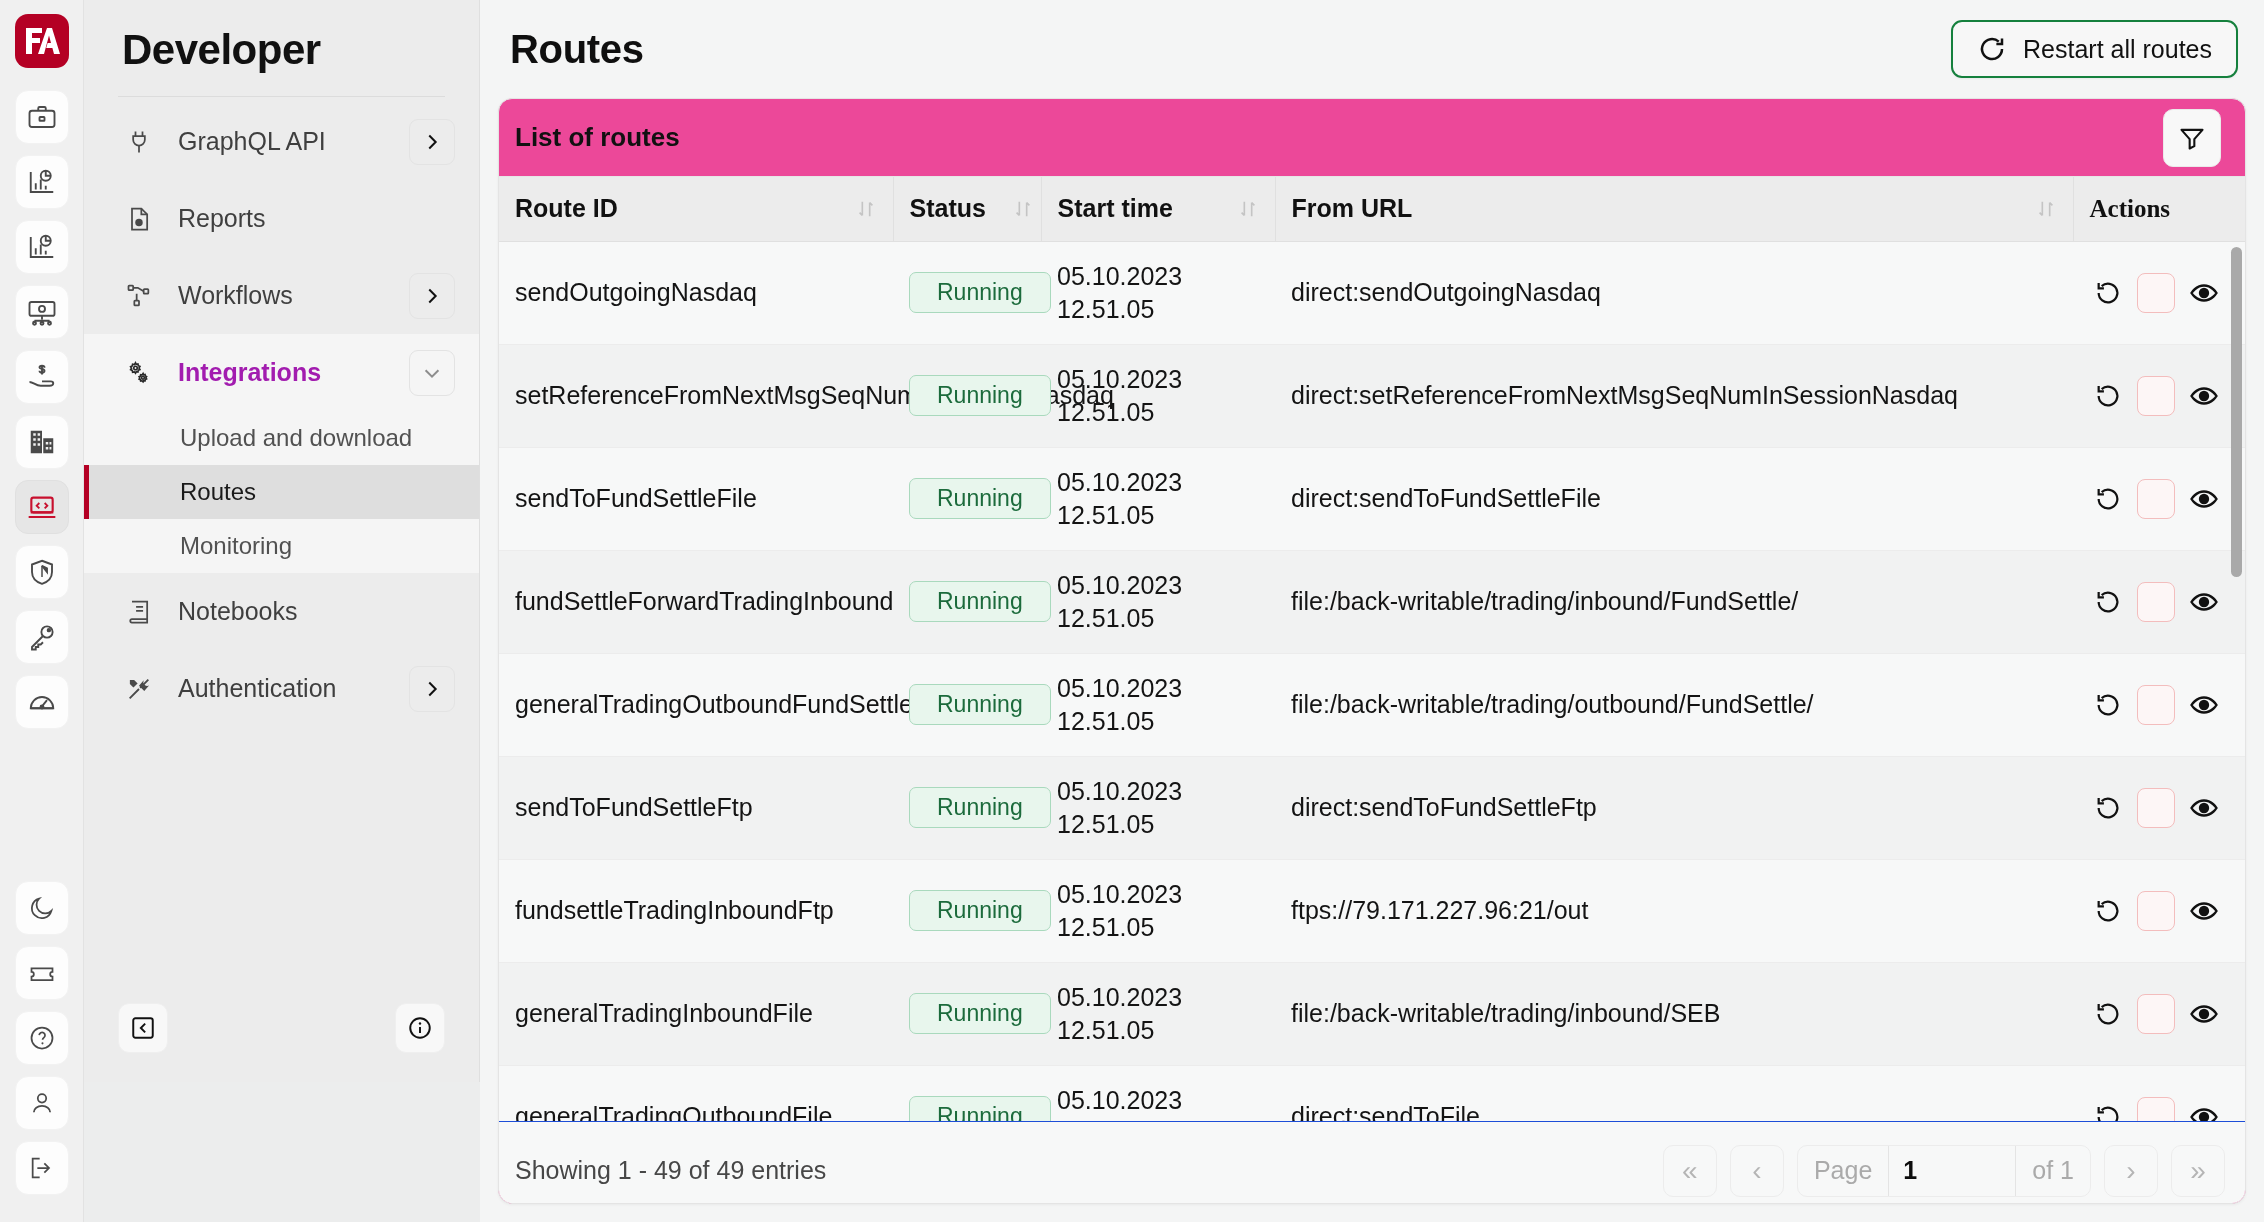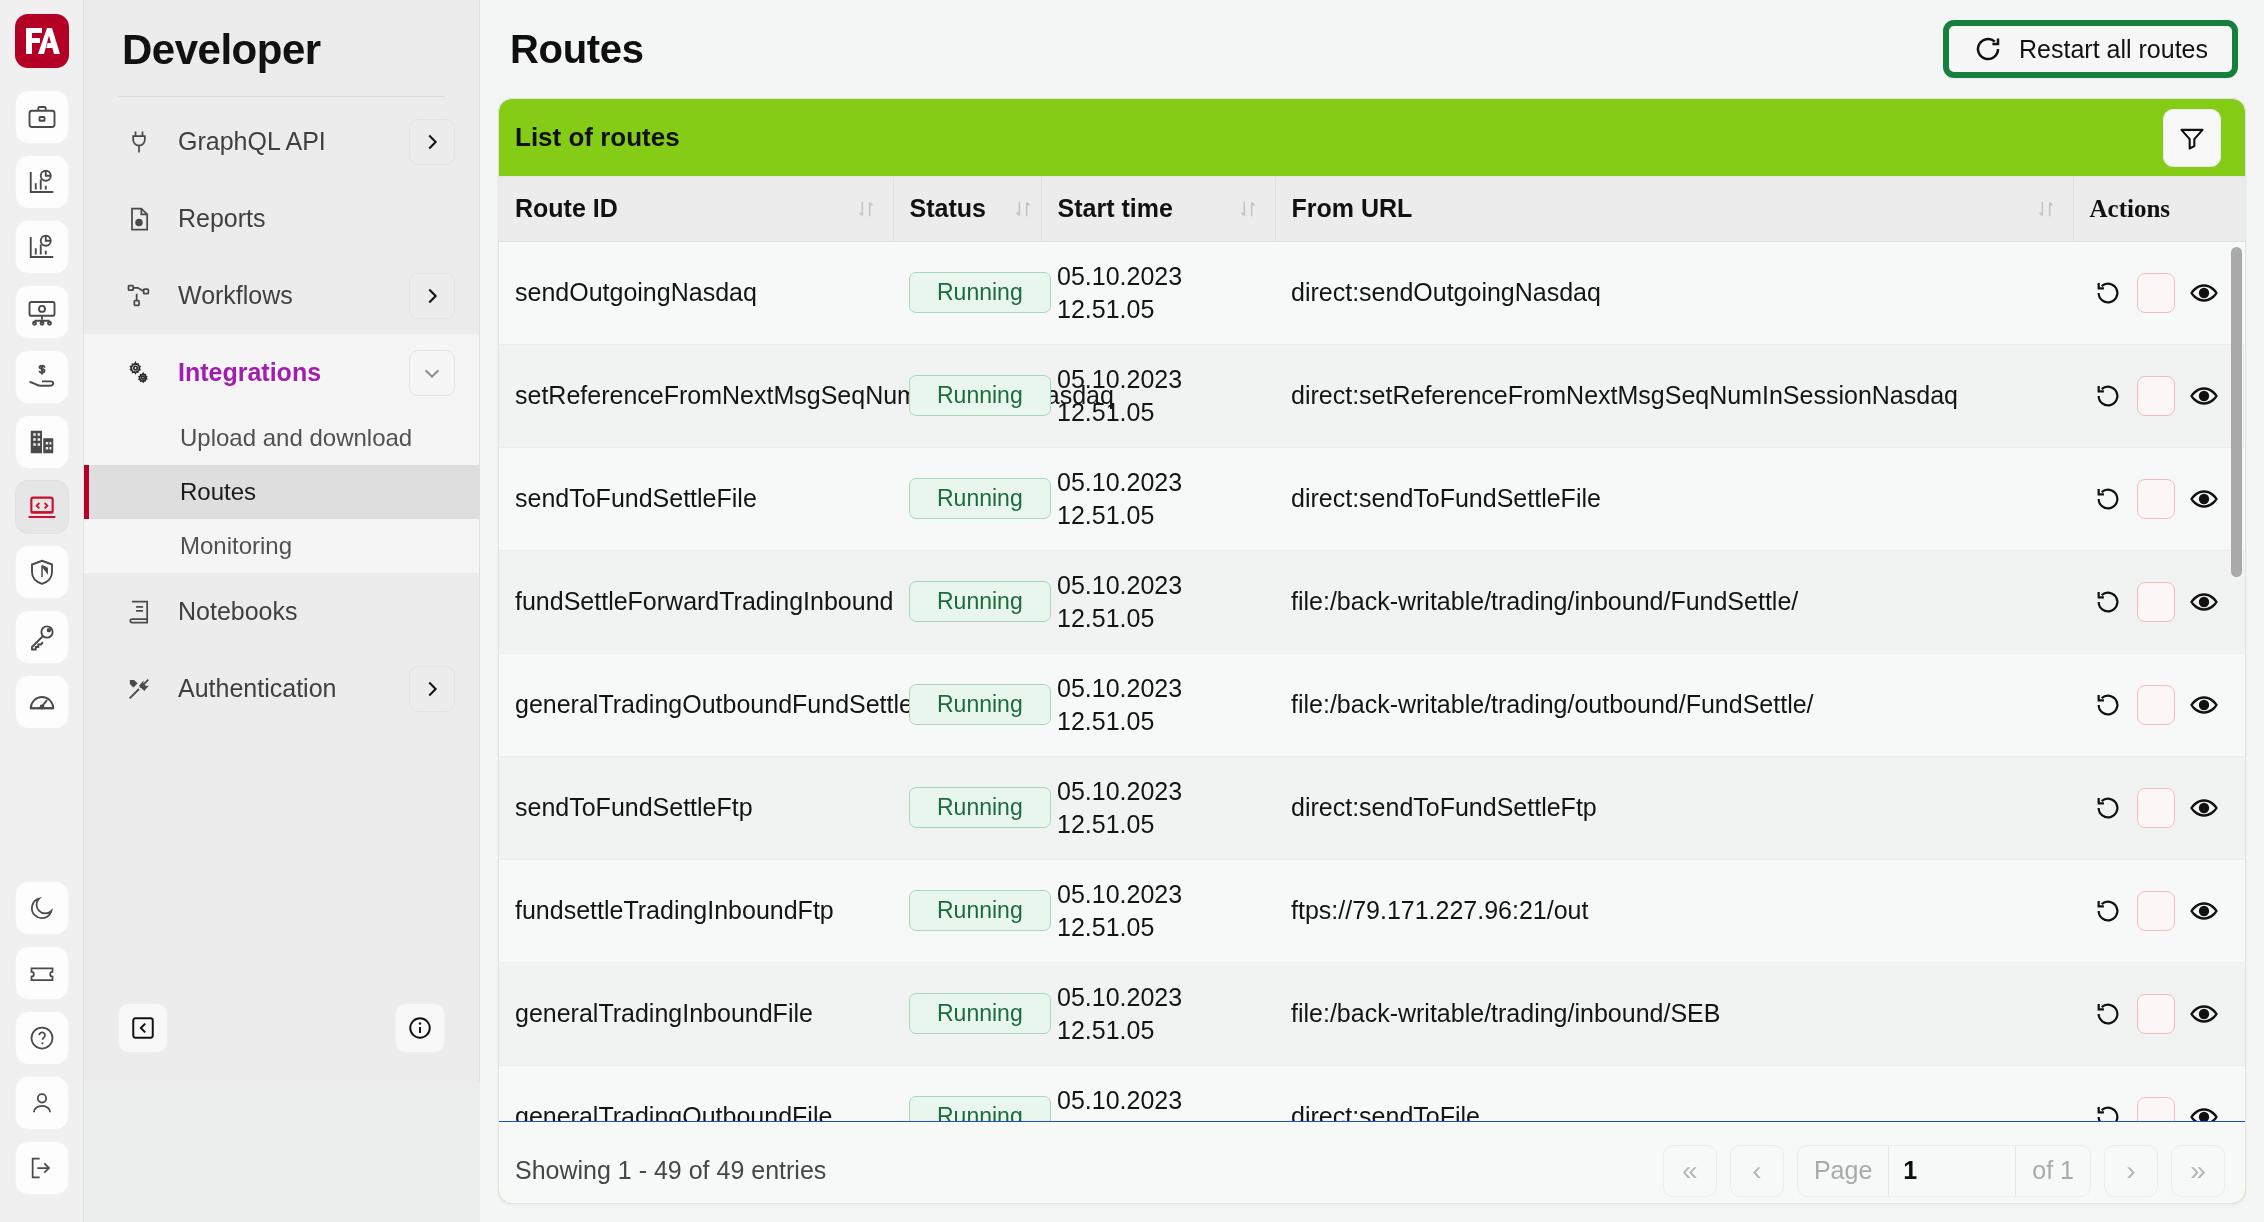--- a/index.html
+++ b/index.html
@@ -97,29 +97,29 @@
   }
   .topbar {
     height: 98px; flex: 0 0 98px;
     display: flex; align-items: center; justify-content: space-between;
     padding: 0 8px 0 12px;
   }
   .page-title { font-size: 40px; font-weight: 700; color: #0f0f0f; letter-spacing: -0.3px; }
   .restart-btn {
     display: flex; align-items: center; gap: 16px;
     height: 58px; padding: 0 24px;
-    background: #f7f7f7; border: 6px solid #15803d; border-radius: 11px;
+    background: #f7f7f7; border: 2px solid #15803d; border-radius: 11px;
     font-size: 25px; color: #111;
     box-shadow: 0 1px 2px rgba(0,0,0,.05);
     text-align: center;
   }
 
   .card {
     flex: 1 1 auto;
-    background: #84cc16;
+    background: #ec4899;
     border: 1px solid #e4e4e4;
     border-radius: 14px;
     display: flex; flex-direction: column;
     overflow: hidden;
     box-shadow: 0 1px 3px rgba(0,0,0,.05);
   }
   .card-head {
     height: 78px; flex: 0 0 78px;
     display: flex; align-items: center; justify-content: space-between;
     padding: 0 24px 0 16px;

